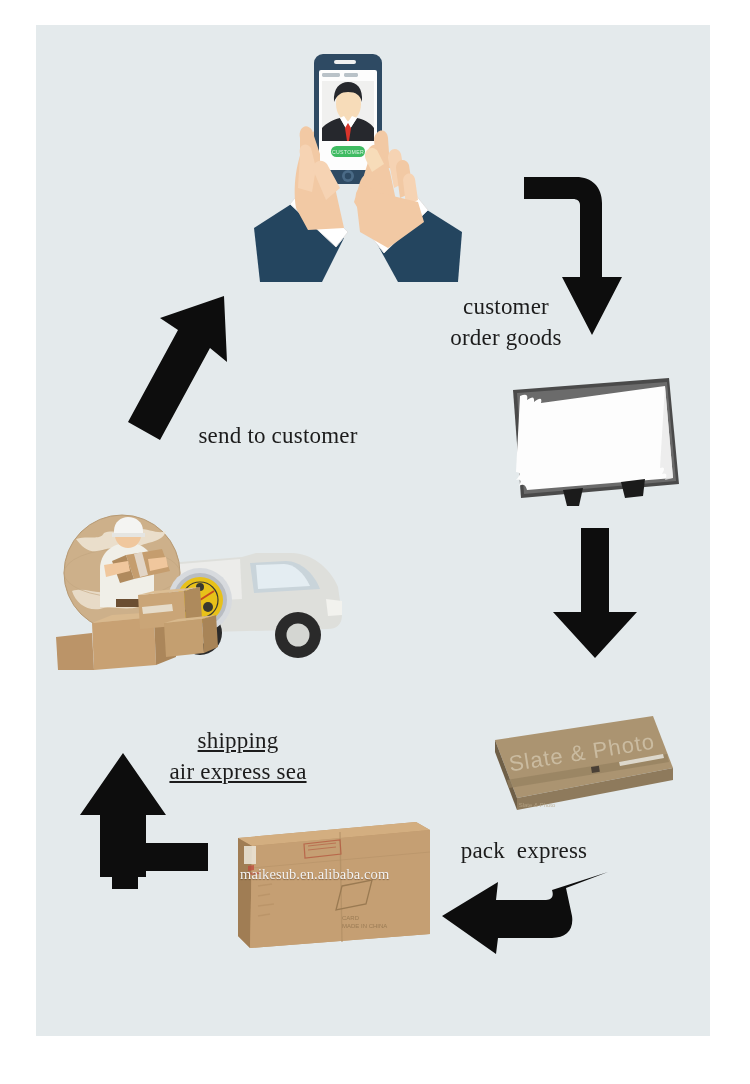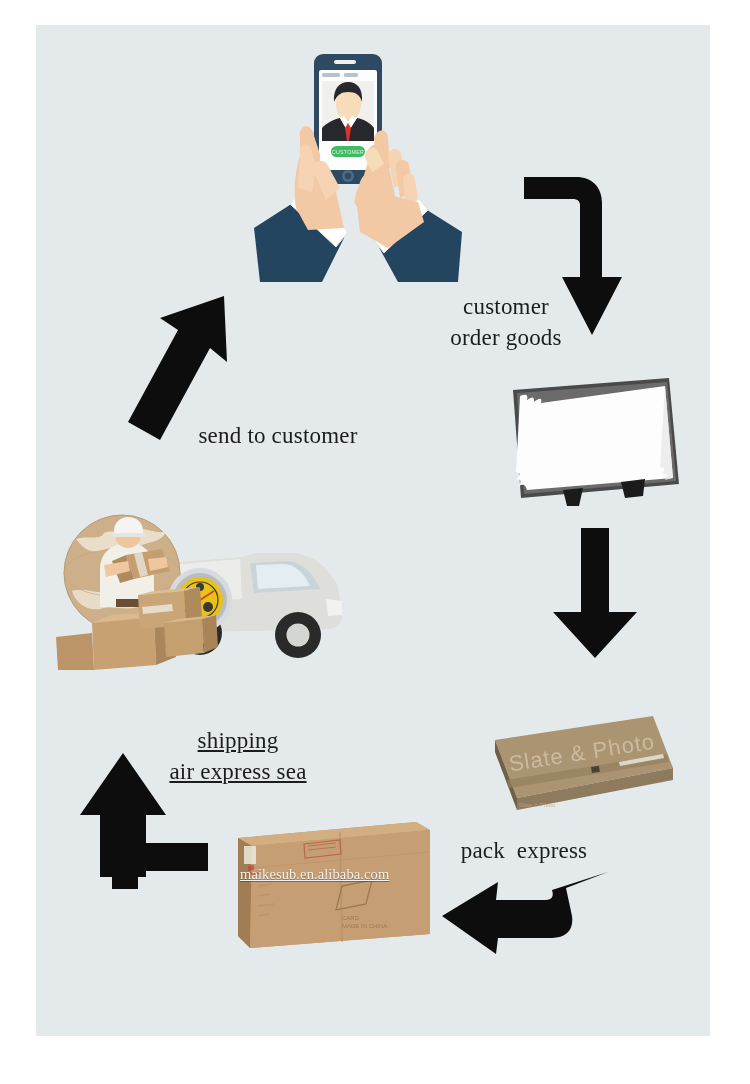--- a/index.html
+++ b/index.html
@@ -27,21 +27,21 @@
   
   #sbox{position:absolute;left:487px;top:712px;width:190px;height:105px;}
 
   
   #carton{position:absolute;left:230px;top:808px;width:208px;height:148px;}
 
   
   #wm{position:absolute;left:240px;top:866px;width:180px;height:22px;
       font-family:"Liberation Serif",serif;font-size:14.5px;color:#f3f3f3;
       letter-spacing:.1px;white-space:nowrap;
-      text-shadow:0 1px 1px rgba(80,50,25,.55);text-decoration:underline;}
+      text-shadow:0 1px 1px rgba(80,50,25,.55);}
 </style>
 </head>
 <body>
 
 <div id="stage">
   <div id="panel"></div>
 
   <div id="phoneArt">
     <svg viewBox="0 0 222 240" width="222" height="240">
 

